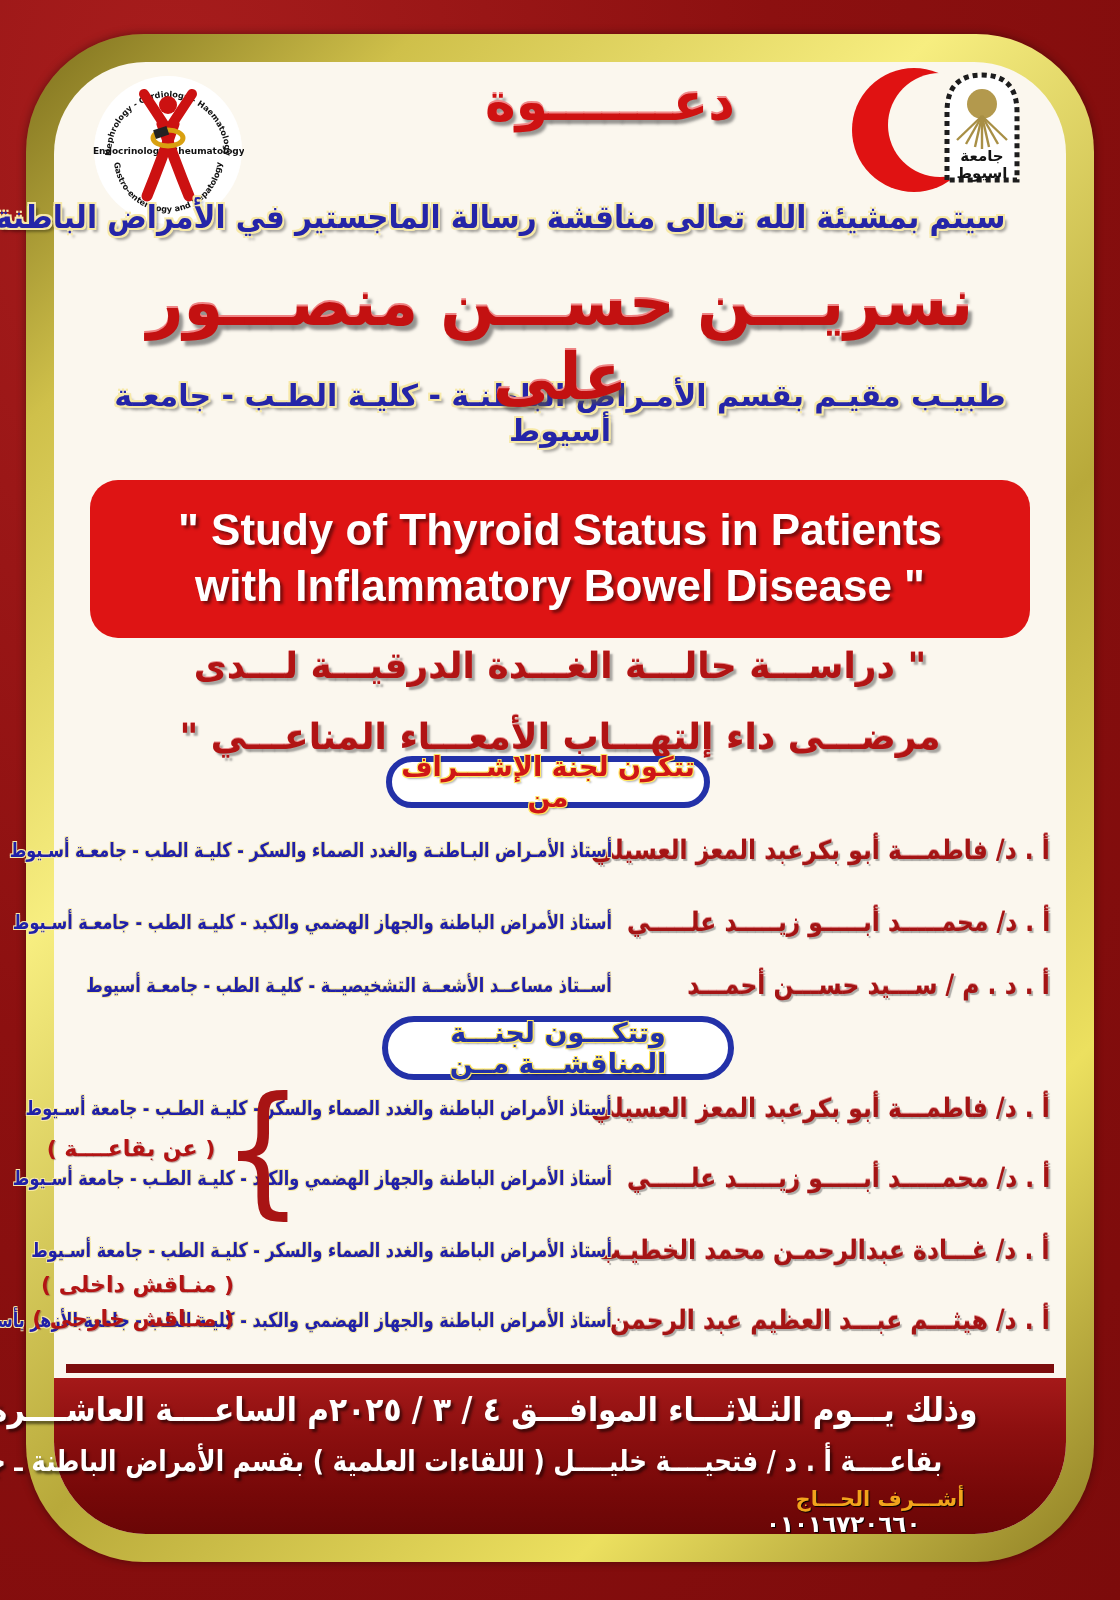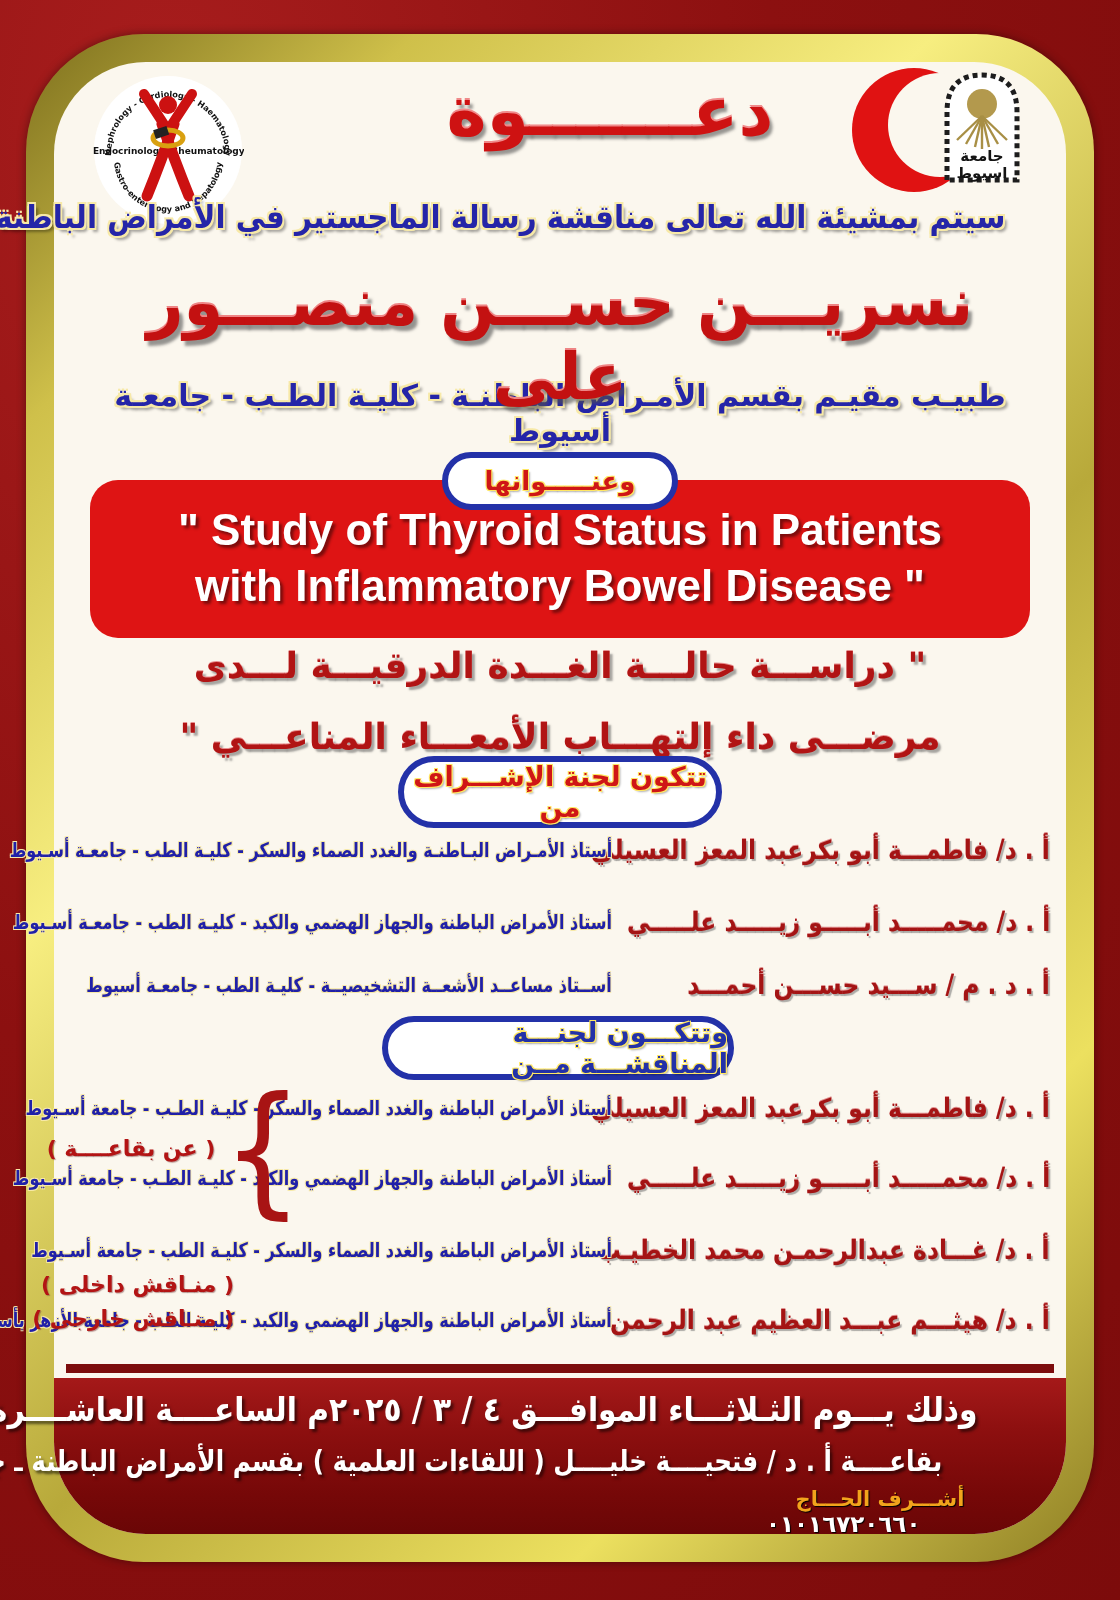--- a/index.html
+++ b/index.html
@@ -14,39 +14,39 @@
   .inner { left:54px; top:62px; width:1012px; height:1472px; border-radius:92px;
     background:#fbf7ee; overflow:hidden; }
   .band { position:absolute; left:0; right:0; top:1316px; bottom:0;
     background: linear-gradient(180deg,#a51919 0%,#8c0f0f 35%,#760808 75%,#6a0606 100%); }
   .divider { left:66px; top:1364px; width:988px; height:9px; background:#7c0d0d; }
 
   .ar { direction:rtl; }
   .cx { display:inline-block; white-space:nowrap; }
 
   .invite-title { left:260px; top:72px; width:700px; text-align:center;
-    font-size:68px; font-weight:bold; color:#ce1212;
+    font-size:52px; font-weight:bold; color:#ce1212;
     text-shadow: 0 -2px 0 #f08a8a, 3px 4px 3px rgba(70,70,70,.55); }
 
   .blue-line { font-weight:bold; color:#2525a8; text-align:center;
     text-shadow: 2px 2px 0 #f7e9a8, -2px -2px 0 #f7e9a8, 2px -2px 0 #f7e9a8, -2px 2px 0 #f7e9a8, 4px 4px 3px rgba(0,0,0,.35); }
   .announce { left:60px; top:198px; width:1000px; font-size:32px; }
   .announce .cx { transform:scaleX(.92); transform-origin:center; }
   .cand-name { left:80px; top:266px; width:960px; text-align:center;
     font-size:64px; font-weight:bold; color:#c31111;
     text-shadow: 0 -2px 0 #ee8484, 4px 5px 3px rgba(80,80,80,.6); }
   .cand-title { left:80px; top:378px; width:960px; font-size:30px; }
 
   .pill { background:#fff; border:6px solid #2331a8; border-radius:40px;
     text-align:center; font-weight:bold; display:flex; align-items:center; justify-content:center; }
   .pill-red { color:#cf1616; text-shadow: 1px 1px 0 #ffe763, -1px -1px 0 #ffe763, 1px -1px 0 #ffe763, -1px 1px 0 #ffe763, 2px 2px 2px rgba(0,0,0,.3); }
   .pill-blue { color:#2331a8; text-shadow: 1px 1px 0 #ffe763, -1px -1px 0 #ffe763, 1px -1px 0 #ffe763, -1px 1px 0 #ffe763, 2px 2px 2px rgba(0,0,0,.3); }
   .badge-title { left:442px; top:452px; width:236px; height:58px; font-size:26px; z-index:6; }
-  .badge-sup   { left:398px; top:756px; width:324px; height:72px; font-size:27px; }
-  .badge-disc  { left:382px; top:1016px; width:352px; height:64px; font-size:27px;text-align:right; }
+  .badge-sup   { left:386px; top:756px; width:324px; height:52px; font-size:27px; }
+  .badge-disc  { left:382px; top:1016px; width:352px; height:64px; font-size:27px; }
 
   .red-box { left:90px; top:480px; width:940px; height:158px; background:#de1414;
     border-radius:28px; z-index:4; direction:ltr; text-align:center; padding-top:22px;
     font-family:"Liberation Sans", sans-serif; font-weight:bold; color:#fff; }
   .red-box .en { display:block; font-size:44px; line-height:1.28;
     text-shadow: 3px 3px 3px rgba(0,0,0,.45); }
 
   .ar-title { left:80px; width:960px; text-align:center; font-size:36px; font-weight:bold;
     color:#b11414; text-shadow: 0 -1px 0 #e89090, 3px 3px 2px rgba(80,80,80,.5); }
 
@@ -141,21 +141,20 @@
   <div class="abs invite-title ar">دعـــــــوة</div>
 
   <div class="abs blue-line announce ar">
     <span class="cx">سيتم بمشيئة الله تعالى مناقشة رسالة الماجستير في الأمراض الباطنة الخاصة بالطبيبة</span>
   </div>
 
   <div class="abs blue-line cand-title ar">طبيـب مقيـم بقسم الأمـراض الباطنـة - كليـة الطـب - جامعـة أسيوط</div>
 
   <div class="abs cand-name ar">نسريـــن حســـن منصـــور على</div>
 
-  <div class="abs pill pill-red badge-title ar">وعنـــــوانها</div>
 
   <div class="abs red-box">
     <span class="en">" Study of Thyroid Status in Patients</span>
     <span class="en">with Inflammatory Bowel Disease "</span>
   </div>
 
   <div class="abs ar-title ar" style="top:645px;">" دراســـة حالـــة الغـــدة الدرقيـــة لـــدى</div>
   <div class="abs ar-title ar" style="top:700px;margin-top:16px;">مرضـــى داء إلتهـــاب الأمعـــاء المناعـــي "</div>
 
   <div class="abs pill pill-red badge-sup ar">تتكون لجنة الإشـــراف من</div>

